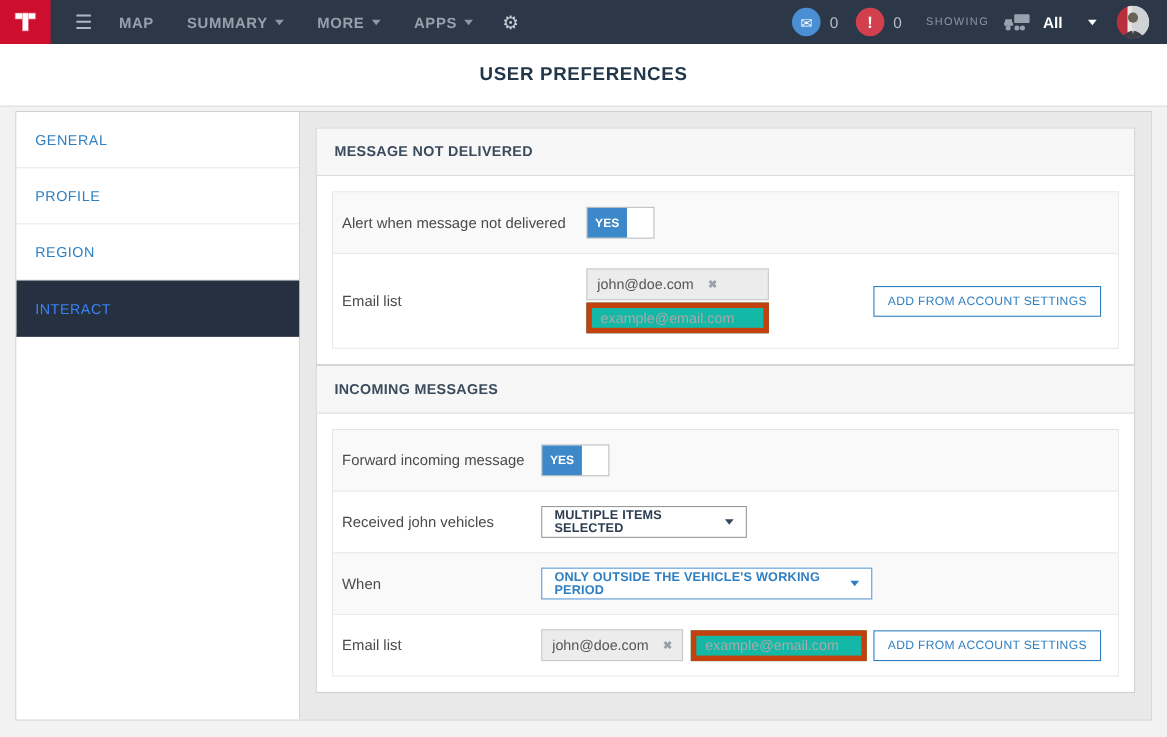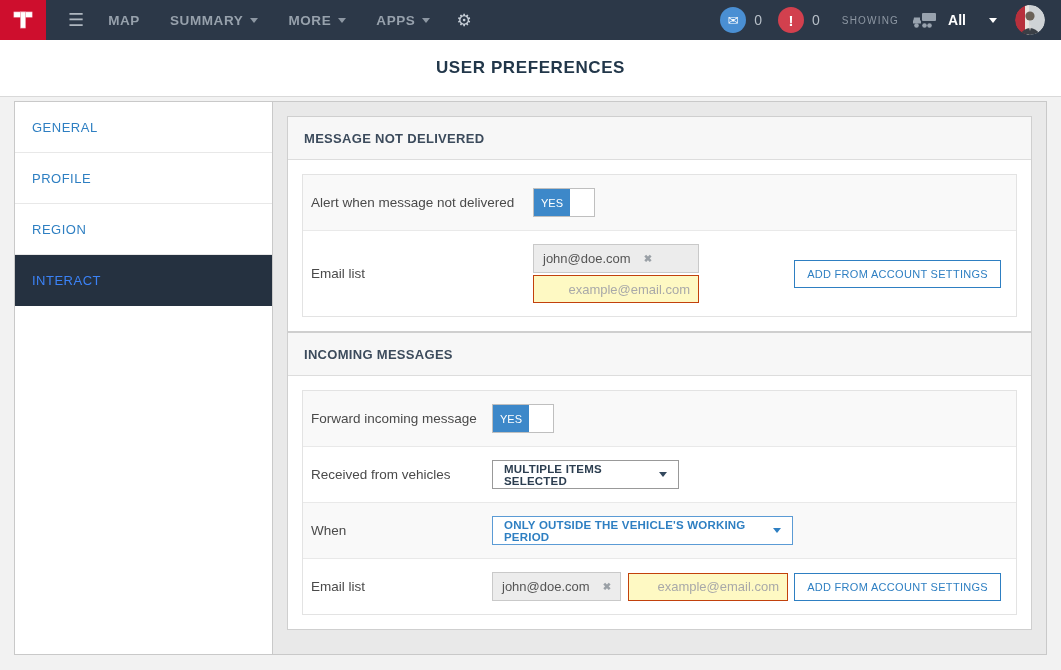--- a/index.html
+++ b/index.html
@@ -57,26 +57,26 @@
   .row.alt { background:#f9f9f9; }
   .row + .row { border-top:1px solid #e9e9e9; }
   .row-label { font-size:13.5px; color:#4a4a4a; }
   .lbl-wide { width:222px; flex:0 0 auto; }
   .lbl-mid { width:181px; flex:0 0 auto; }
 
   
   .toggle { width:62px; height:29px; border:1px solid #bfbfbf; background:#fff;
     display:flex; cursor:pointer; flex:0 0 auto; }
   .toggle-on { width:36px; background:#3d88c9; color:#fff; font-size:11px;
-    font-weight:400; display:flex; align-items:center; justify-content:center; }
+    font-weight:700; display:flex; align-items:center; justify-content:center; }
   .chip { display:inline-flex; align-items:center; gap:13px; background:#ececec;
     border:1px solid #c9c9c9; height:29px; padding:0 9px; font-size:13px; color:#555; }
   .chip-x { color:#9aa0a6; font-size:10px; font-weight:700; cursor:pointer; }
-  .email-input { height:28px; border:1px solid #c2410c; background:#fef9c3;
-    padding:0 8px; font-size:13px; color:#444; font-family:"Liberation Sans",sans-serif;text-align:right; }
+  .email-input { height:28px; border:5px solid #c2410c; background:#14b8a6;
+    padding:0 8px; font-size:13px; color:#444; font-family:"Liberation Sans",sans-serif; }
   .email-input::placeholder { color:#a9a9a9; }
   .stack { display:flex; flex-direction:column; gap:2px; }
   .hgroup { display:flex; align-items:center; gap:7px; }
   .add-btn { margin-left:auto; background:#fff; border:1px solid #2e7fc2; color:#2e7fc2;
     font-size:11px; letter-spacing:.3px; padding:7px 12px; cursor:pointer;
     font-family:"Liberation Sans",sans-serif; }
   .dropdown { height:29px; display:flex; align-items:center; gap:14px;
     padding:0 11px; background:#fff; cursor:pointer; font-size:11.5px;
     letter-spacing:.2px; font-weight:600; }
   .dd-dark { border:1px solid #999; color:#2c3e50; width:187px; justify-content:space-between; }
@@ -205,21 +205,21 @@
         </div>
         <div class="panel-body">
           <div class="inner-box">
             <div class="row alt">
               <span class="row-label lbl-mid">Forward incoming message</span>
               <span class="toggle">
                 <span class="toggle-on">YES</span>
               </span>
             </div>
             <div class="row">
-              <span class="row-label lbl-mid">Received from vehicles</span>
+              <span class="row-label lbl-mid">Received john vehicles</span>
               <span class="dropdown dd-dark">
                 <span>MULTIPLE ITEMS SELECTED</span>
                 <span class="caret"></span>
               </span>
             </div>
             <div class="row alt">
               <span class="row-label lbl-mid">When</span>
               <span class="dropdown dd-blue">
                 <span>ONLY OUTSIDE THE VEHICLE'S WORKING PERIOD</span>
                 <span class="caret"></span>

